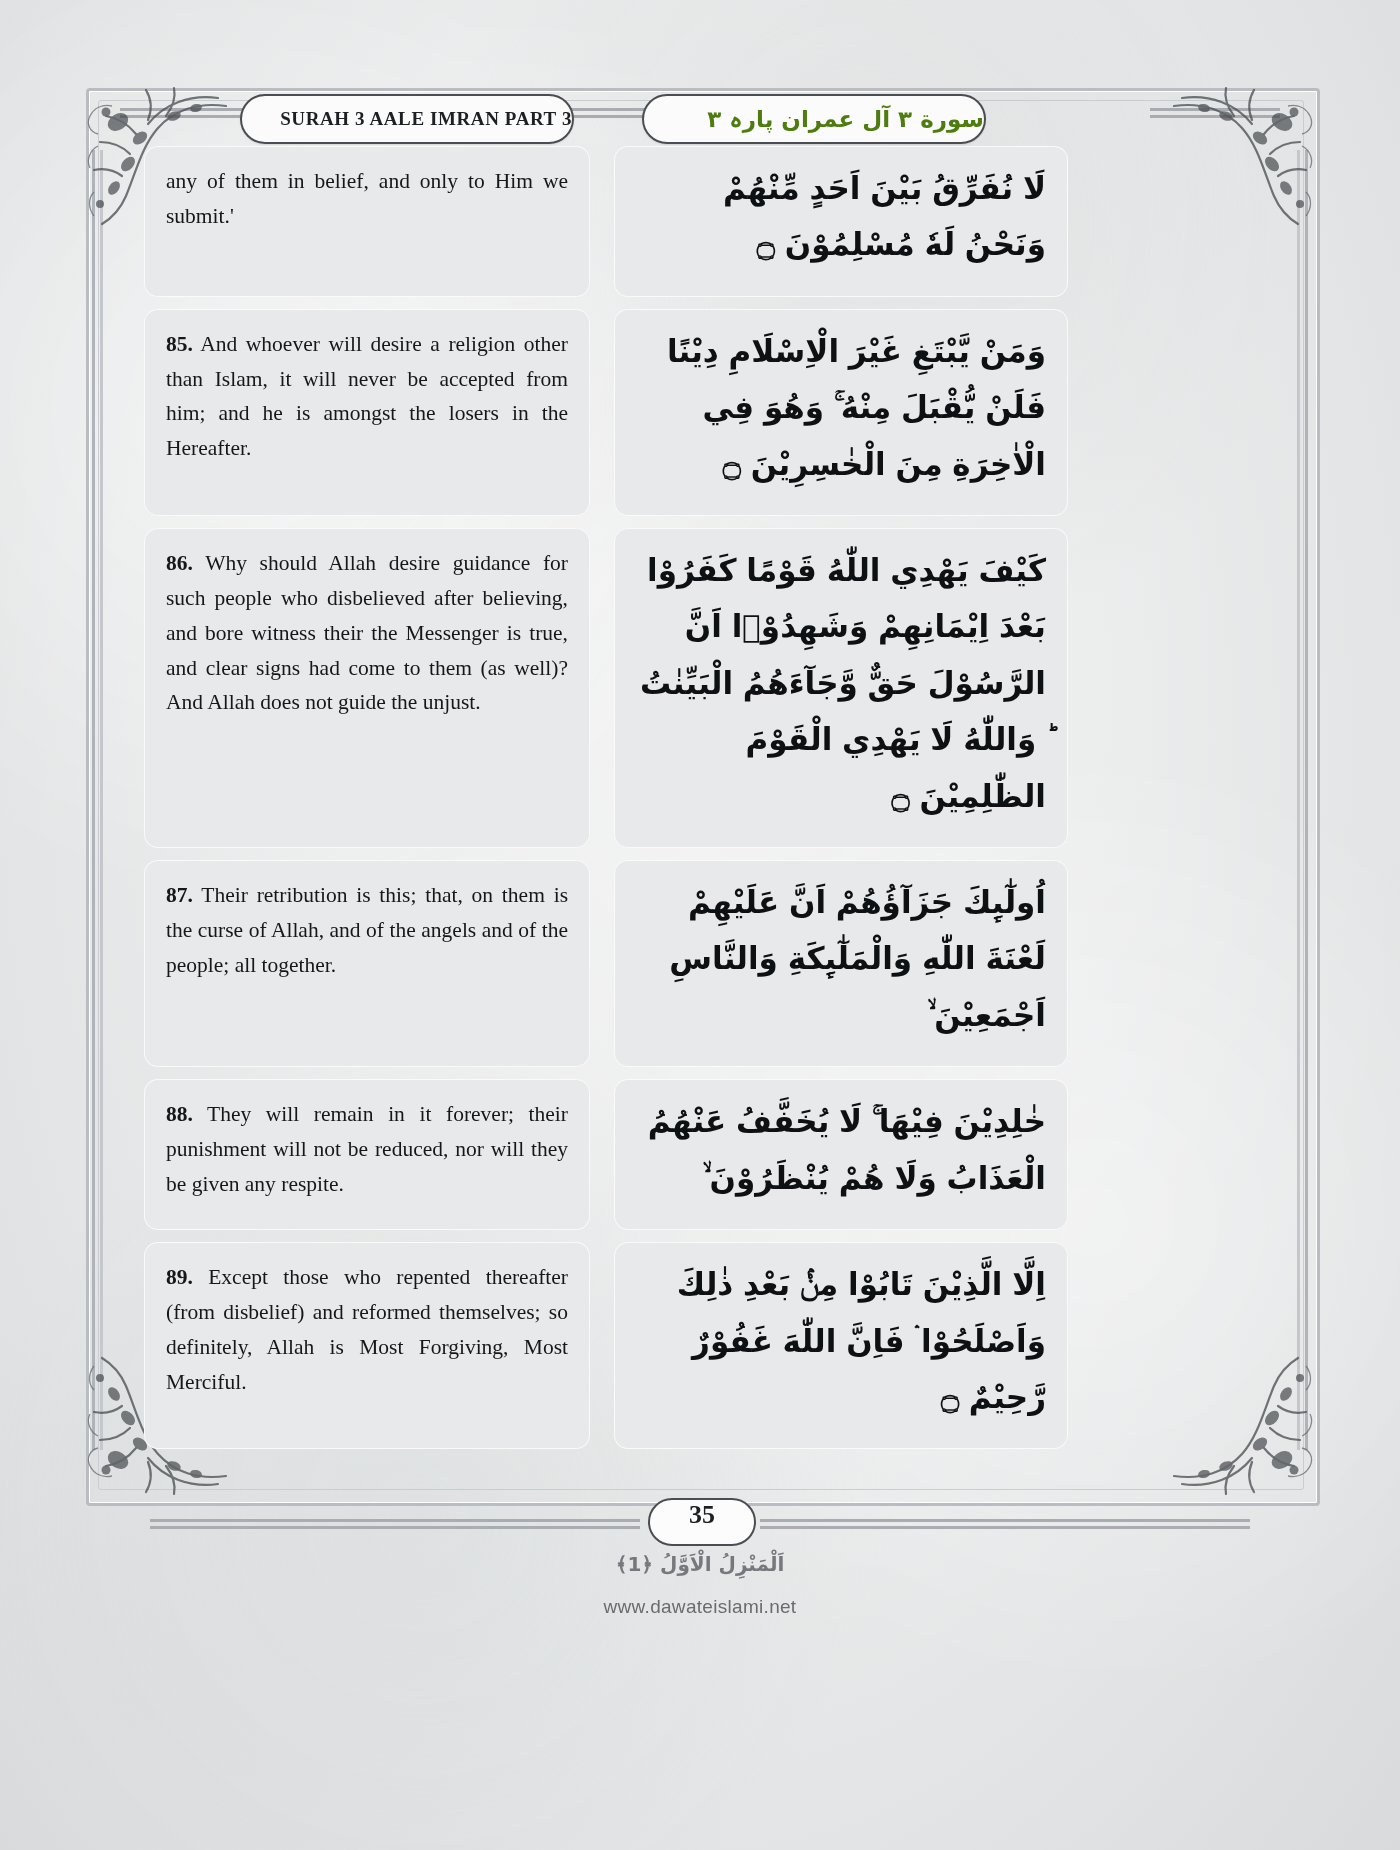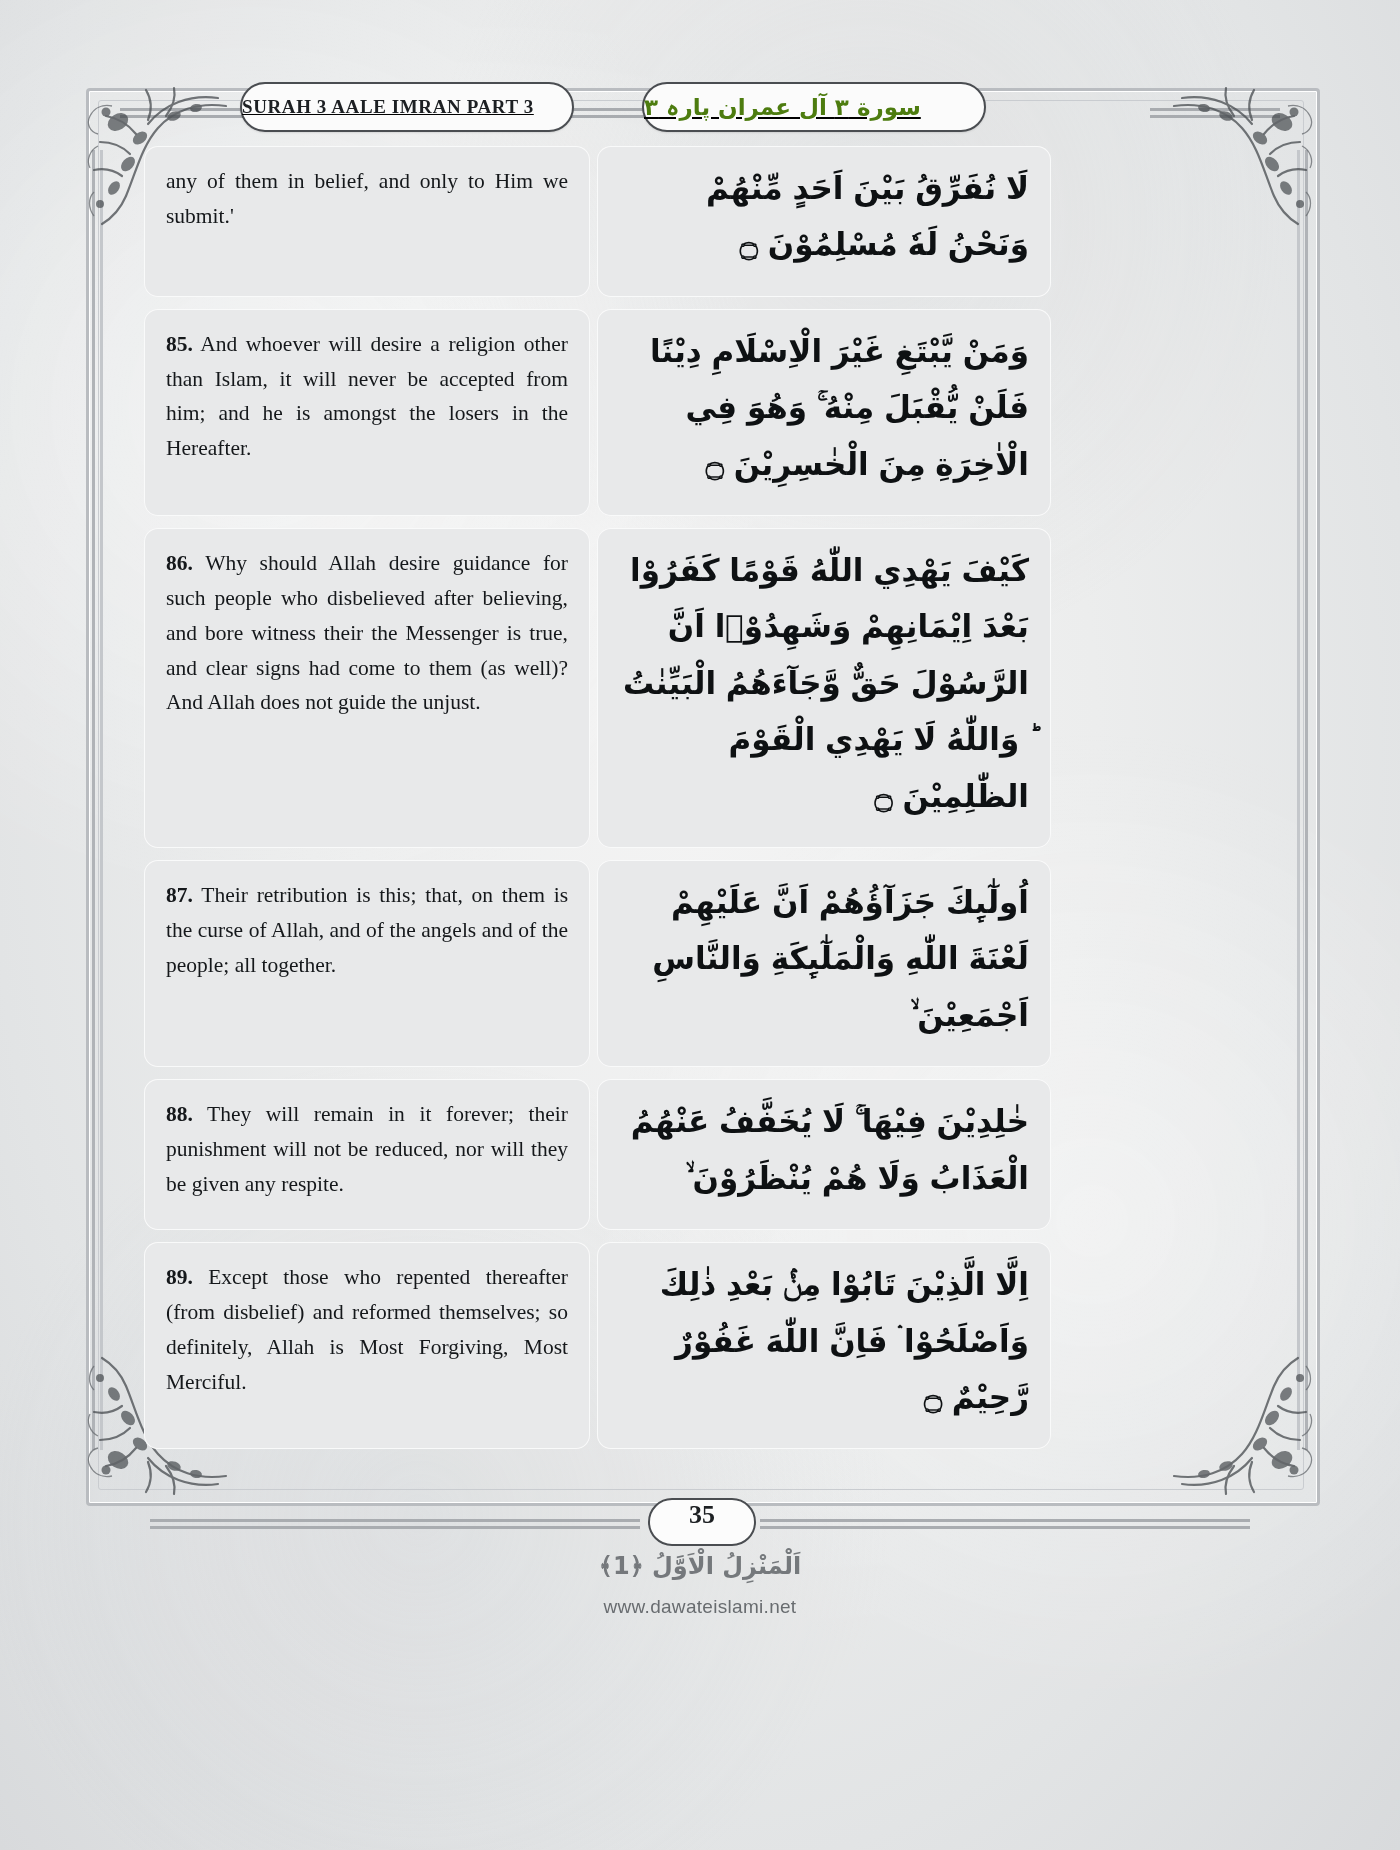--- a/index.html
+++ b/index.html
@@ -85,30 +85,29 @@
   }
   .orn-tl { left: 78px;  top: 76px; }
   .orn-tr { left: 1172px; top: 76px; transform: scaleX(-1); }
   .orn-bl { left: 78px;  top: 1356px; transform: scaleY(-1); }
   .orn-br { left: 1172px; top: 1356px; transform: scale(-1,-1); }
   .ornament svg { width: 100%; height: 100%; display: block; }
 
   
   .header-pill {
     position: absolute;
-    top: 82px;
+    top: 94px;
     height: 46px;
     border: 2px solid #4a4d51;
     border-radius: 26px;
     background: #fbfbfb;
     display: flex;
     align-items: center;
-    justify-content: flex-start;
+    justify-content: flex-end;
     box-shadow: 0 1px 2px rgba(0,0,0,0.10);
-    text-decoration: underline;
   }
   .header-pill-left {
     left: 240px;
     width: 330px;
   }
   .header-pill-right {
     left: 642px;
     width: 340px;
   }
   .header-title-en {
@@ -130,21 +129,21 @@
 
   
   .verses {
     position: absolute;
     left: 144px;
     top: 146px;
     width: 1112px;
   }
   .verse-row {
     display: flex;
-    gap: 7px;
+    gap: 24px;
     margin-bottom: 12px;
     align-items: stretch;
   }
   .cell {
     background: #e8e9ea;
     border-radius: 14px;
     box-shadow: inset 0 0 0 1px rgba(255,255,255,0.75);
   }
   .cell-en {
     width: 446px;
@@ -223,21 +222,21 @@
     color: #1d2023;
   }
 
   .footer-ar {
     position: absolute;
     left: 0;
     top: 1552px;
     width: 1400px;
     text-align: center;
     font-family: "DejaVu Sans", "Liberation Sans", sans-serif;
-    font-size: 24px;
+    font-size: 20px;
     font-weight: 600;
     color: #5d6165;
     direction: rtl;
     opacity: 0.82;
   }
   .footer-url {
     position: absolute;
     left: 0;
     top: 1596px;
     width: 1400px;

